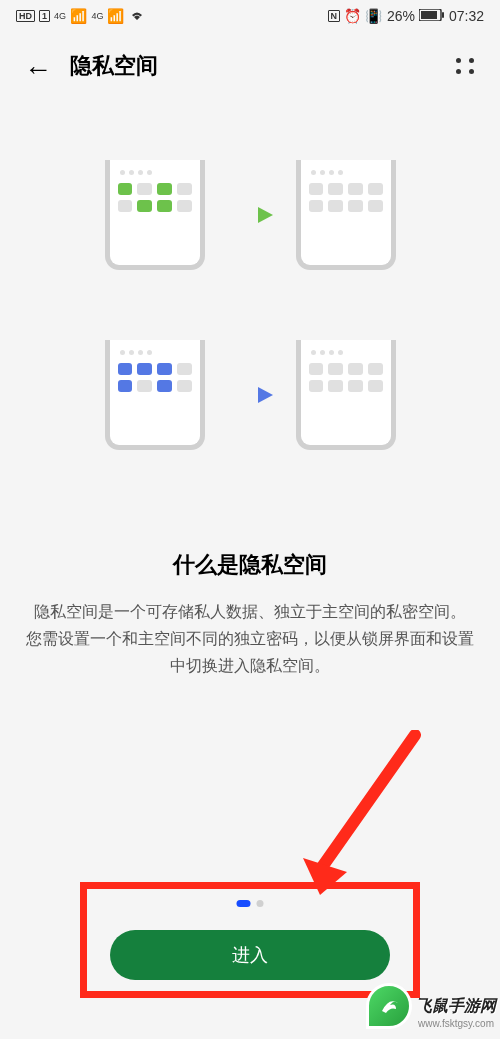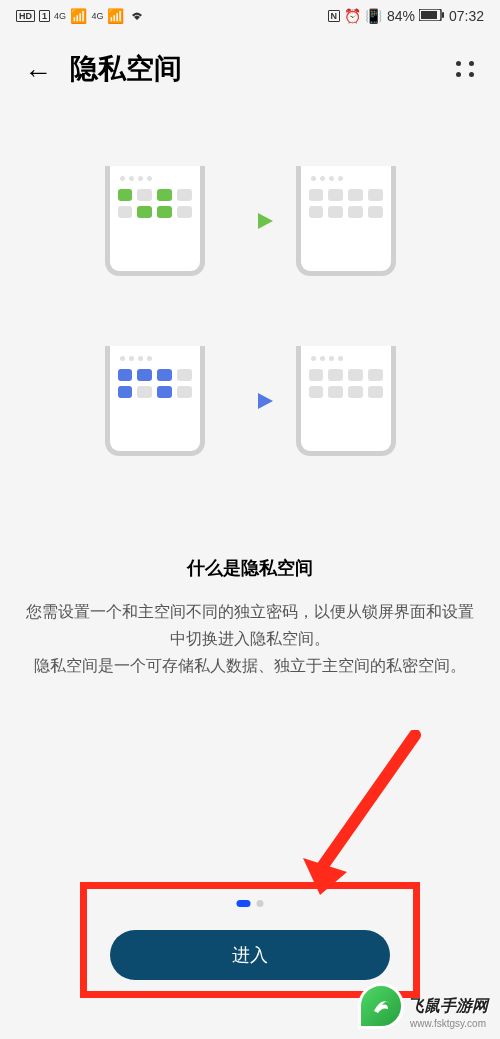--- a/index.html
+++ b/index.html
@@ -34,21 +34,21 @@
       line-height: 10px;
     }
     .status-small { font-size: 9px; font-weight: normal; }
     .header {
       display: flex;
       align-items: center;
       padding: 18px 24px;
       gap: 18px;
     }
     .back-arrow { font-size: 28px; color: #000; }
-    .page-title { font-size: 28px; font-weight: 600; color: #000; flex: 1; }
+    .page-title { font-size: 22px; font-weight: 600; color: #000; flex: 1; }
     .more-dots {
       display: grid;
       grid-template-columns: 1fr 1fr;
       gap: 6px;
       width: 20px;
     }
     .more-dots span {
       width: 5px; height: 5px;
       background: #333; border-radius: 50%;
     }
@@ -100,21 +100,21 @@
     }
     .block.green { background: #6dc24b; }
     .block.blue { background: #5478e4; }
     .arrow-svg { width: 55px; height: 20px; }
     .content-text {
       margin-top: 100px;
       text-align: center;
       padding: 0 24px;
     }
     .section-title {
-      font-size: 18px;
+      font-size: 22px;
       font-weight: 600;
       color: #000;
       margin-bottom: 18px;
     }
     .section-desc {
       font-size: 16px;
       color: #555;
       line-height: 1.7;
     }
     .annotation-box {
@@ -146,32 +146,32 @@
       background: #d0d0d0;
     }
     .dot.active { width: 14px; border-radius: 4px; background: #164cff; }
     .enter-button {
       position: absolute;
       top: 930px;
       left: 50%;
       transform: translateX(-50%);
       width: 280px;
       height: 50px;
-      background: #0c4a6e;
+      background: #15803d;
       border-radius: 25px;
       display: flex;
       align-items: center;
       justify-content: center;
       color: #fff;
       font-size: 18px;
       font-weight: 500;
     }
     .watermark {
       position: absolute;
-      right: 12px;
+      right: 4px;
       bottom: 10px;
       display: flex;
       align-items: center;
       gap: 4px;
       z-index: 10;
     }
     .wm-circle {
       width: 46px; height: 46px;
       border-radius: 50% 50% 50% 0;
       background: linear-gradient(135deg, #4dd865, #28a03d);
@@ -210,21 +210,21 @@
     <span>
       <svg width="16" height="12" viewBox="0 0 16 12">
           <path d="M8 11 L5 8 Q8 5 11 8 Z M3 6 Q8 1 13 6 L11.5 7.5 Q8 4 4.5 7.5 Z" fill="#333"></path>
         </svg>
     </span>
   </div>
   <div class="status-right">
     <span class="status-icon-box">N</span>
     <span>⏰</span>
     <span>📳</span>
-    <span>84%</span>
+    <span>26%</span>
     <span>
       <svg width="26" height="12" viewBox="0 0 26 12">
           <rect x="0" y="0" width="22" height="12" rx="2" fill="none" stroke="#333" stroke-width="1.5"></rect>
           <rect x="2" y="2" width="16" height="8" fill="#333"></rect>
           <rect x="23" y="3" width="2" height="6" rx="1" fill="#333"></rect>
         </svg>
     </span>
     <span>07:32</span>
   </div>
 </div>
@@ -335,22 +335,22 @@
           <div class="block"></div>
           <div class="block"></div>
           <div class="block"></div>
       </div>
     </div>
   </div>
 </div>
 
 <div class="content-text">
   <div class="section-title">什么是隐私空间</div>
+  <div class="section-desc">隐私空间是一个可存储私人数据、独立于主空间的私密空间。</div>
   <div class="section-desc">您需设置一个和主空间不同的独立密码，以便从锁屏界面和设置中切换进入隐私空间。</div>
-  <div class="section-desc">隐私空间是一个可存储私人数据、独立于主空间的私密空间。</div>
 </div>
 
 <svg class="annotation-arrow" width="130" height="170" viewBox="0 0 130 170">
   <path d="M120 5 L25 140" stroke="#ff2a1a" stroke-width="12" stroke-linecap="round"></path>
   <path d="M8 128 L25 165 L52 142 Z" fill="#ff2a1a"></path>
 </svg>
 <div class="annotation-box"></div>
 
 <div class="page-indicator">
   <span class="dot active"></span>

